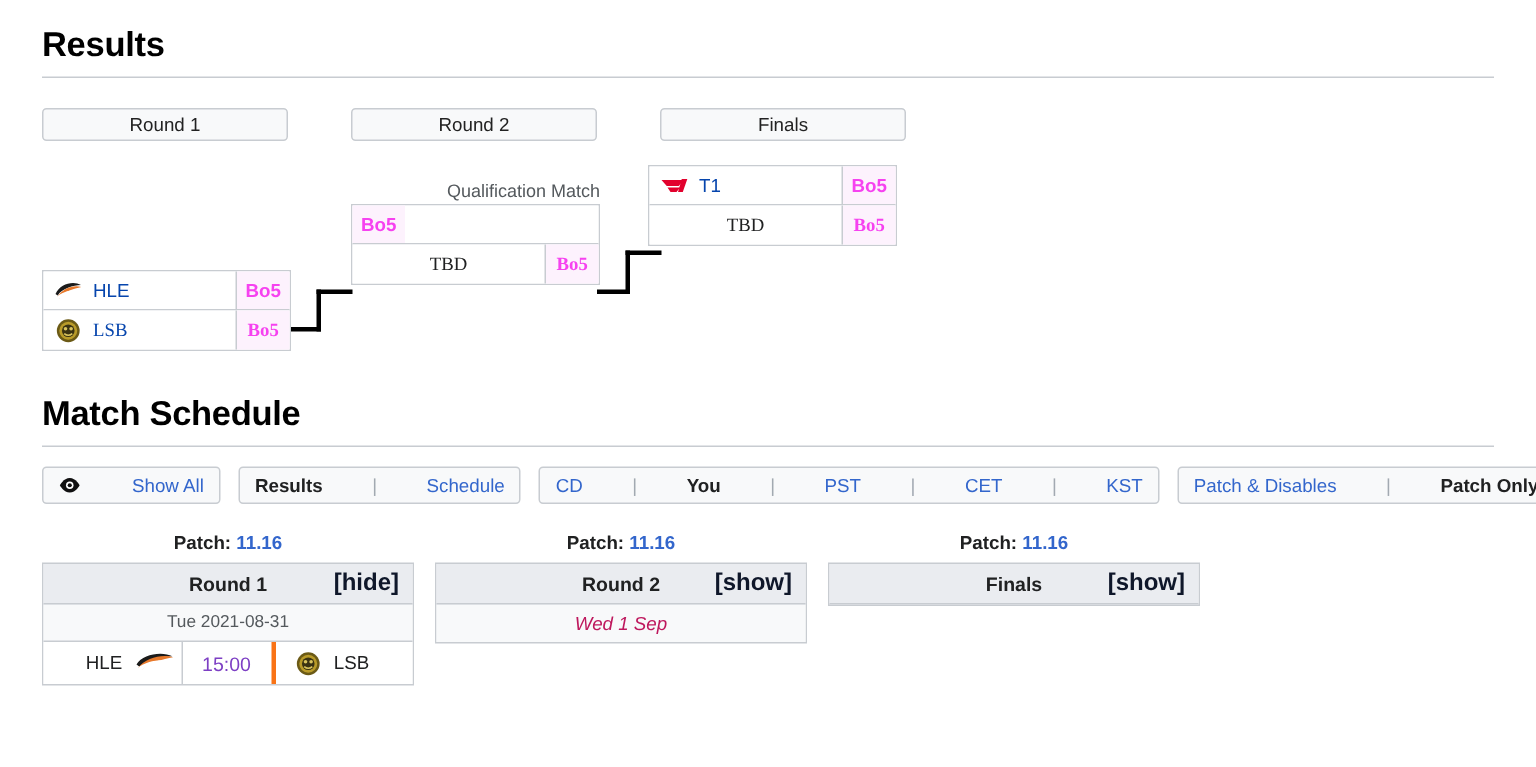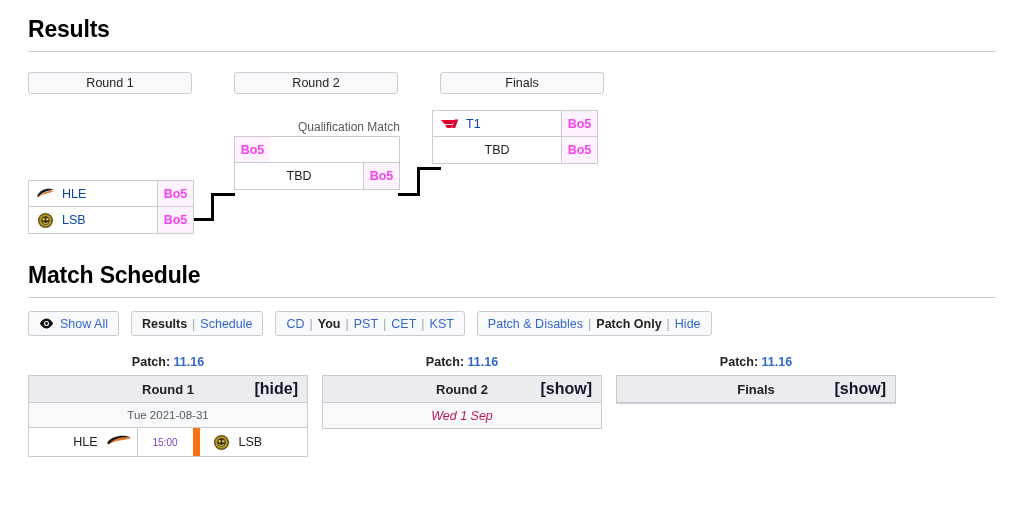--- a/index.html
+++ b/index.html
@@ -59,21 +59,21 @@
     text-align: right;
     white-space: nowrap;
   }
   .team-row {
     display: flex;
     align-items: center;
     height: 26px;
     border-bottom: 1px solid #c8ccd1;
     background: #fff;
   }
-  .team-row:last-child { border-bottom: none; }
+  .team-row:last-child { border-bottom: none; font-family: Liberation Serif, serif; }
   .team-left {
     flex: 1 1 auto;
     display: flex;
     align-items: center;
     gap: 7px;
     padding-left: 7px;
     min-width: 0;
     font-size: 12.5px;
     border-right: 1px solid #c8ccd1;
     height: 100%;
@@ -109,33 +109,34 @@
   .btn-group {
     border: 1px solid #c8ccd1;
     border-radius: 3px;
     background: #f8f9fa;
     height: 25px;
     display: flex;
     align-items: center;
     padding: 0 10px;
     font-size: 12.5px;
     white-space: nowrap;
+    gap: 28px;
   }
   .btn-group .lnk { color: #3366cc; }
   .btn-group .sel { color: #202122; font-weight: bold; }
   .btn-group .sep { color: #a2a9b1; margin: 0 5px; }
   .eye { margin-right: 6px; display: inline-flex; align-items: center; }
 
   
   .schedule-row {
     display: flex;
     gap: 14px;
     margin-top: 19px;
   }
-  .sched-card { width: 280px; }
+  .sched-card { width: 248px; }
   .patch-line {
     text-align: center;
     font-size: 12.5px;
     font-weight: bold;
     color: #202122;
     margin-bottom: 6px;
   }
   .patch-line .ver { color: #3366cc; }
   .sched-table {
     border: 1px solid #c8ccd1;
@@ -178,23 +179,23 @@
   .sm-left {
     flex: 1 1 0;
     display: flex; align-items: center; justify-content: flex-end;
     gap: 8px; padding-right: 12px;
     font-size: 12.5px;
     border-right: 1px solid #c8ccd1;
   }
   .sm-time {
     width: 62px;
     display: flex; align-items: center; justify-content: center;
-    font-size: 10px;
+    font-size: 13px;
     color: #7d3fc4;
-    border-right: 7px solid #f97316;
+    border-right: 3px solid #f97316;
     text-align: center;
   }
   .sm-right {
     flex: 1 1 0;
     display: flex; align-items: center; justify-content: flex-start;
     gap: 8px; padding-left: 12px;
     font-size: 12.5px;
   }
 </style>
 </head>

